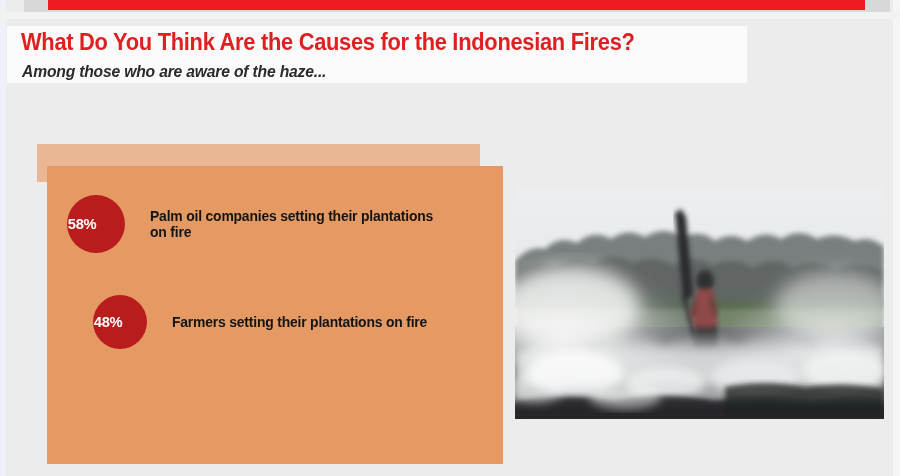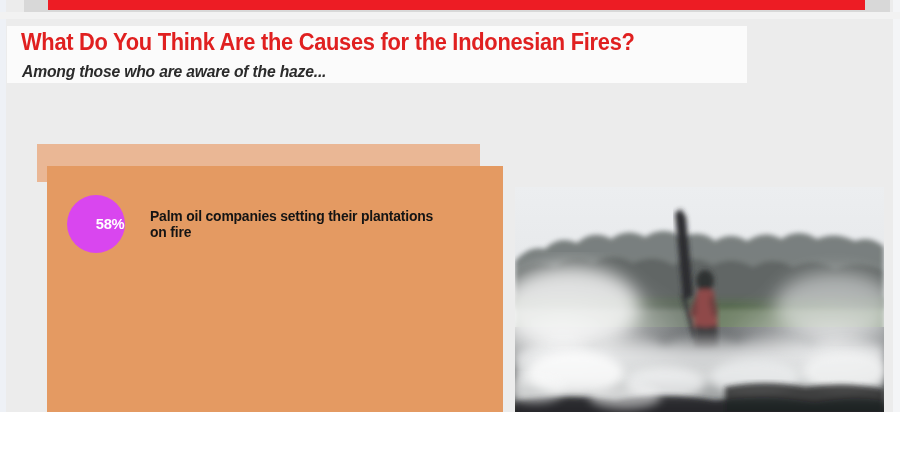--- a/index.html
+++ b/index.html
@@ -6,21 +6,21 @@
     margin: 0;
     padding: 0;
     background: #ffffff;
   }
   body {
     font-family: "Liberation Sans", sans-serif;
   }
   #slide {
     position: relative;
     width: 900px;
-    height: 412px;
+    height: 476px;
     overflow: hidden;
     background: #ececec;
   }
 
   
   .top-gray-strip {
     position: absolute;
     left: 24px;
     top: 0;
     width: 866px;
@@ -118,24 +118,24 @@
   }
 
   
   .stat-row {
     position: absolute;
     display: flex;
     align-items: center;
   }
   .bubble {
     border-radius: 50%;
-    background: #d946ef;
+    background: #b91c1c;
     display: flex;
     align-items: center;
-    justify-content: flex-end;
+    justify-content: flex-start;
     flex: 0 0 auto;
     box-shadow: 0 0 0 0 rgba(0,0,0,0);
   }
   .bubble-value {
     color: #ffffff;
     font-family: "Liberation Sans", sans-serif;
     font-weight: bold;
     font-size: 15.5px;
     letter-spacing: -0.3px;
     transform: scaleX(0.95);
@@ -196,20 +196,26 @@
   <div class="panel-back"></div>
   <div class="panel-front"></div>
 
   <div class="stat-row" id="row-0">
     <div class="bubble">
       <span class="bubble-value">58%</span>
     </div>
     <div class="stat-label bold">Palm oil companies setting their plantations on fire</div>
   </div>
 
+  <div class="stat-row" id="row-1">
+    <div class="bubble">
+      <span class="bubble-value">48%</span>
+    </div>
+    <div class="stat-label bold">Farmers setting their plantations on fire</div>
+  </div>
 
 
   <div class="photo">
     <svg viewBox="0 0 369 232" preserveAspectRatio="none">
       <defs>
         <linearGradient id="skyGrad" x1="0" y1="0" x2="0" y2="1">
           <stop offset="0%" stop-color="#eceef0"></stop>
           <stop offset="55%" stop-color="#e4e6e8"></stop>
           <stop offset="100%" stop-color="#d9dbdc"></stop>
         </linearGradient>

